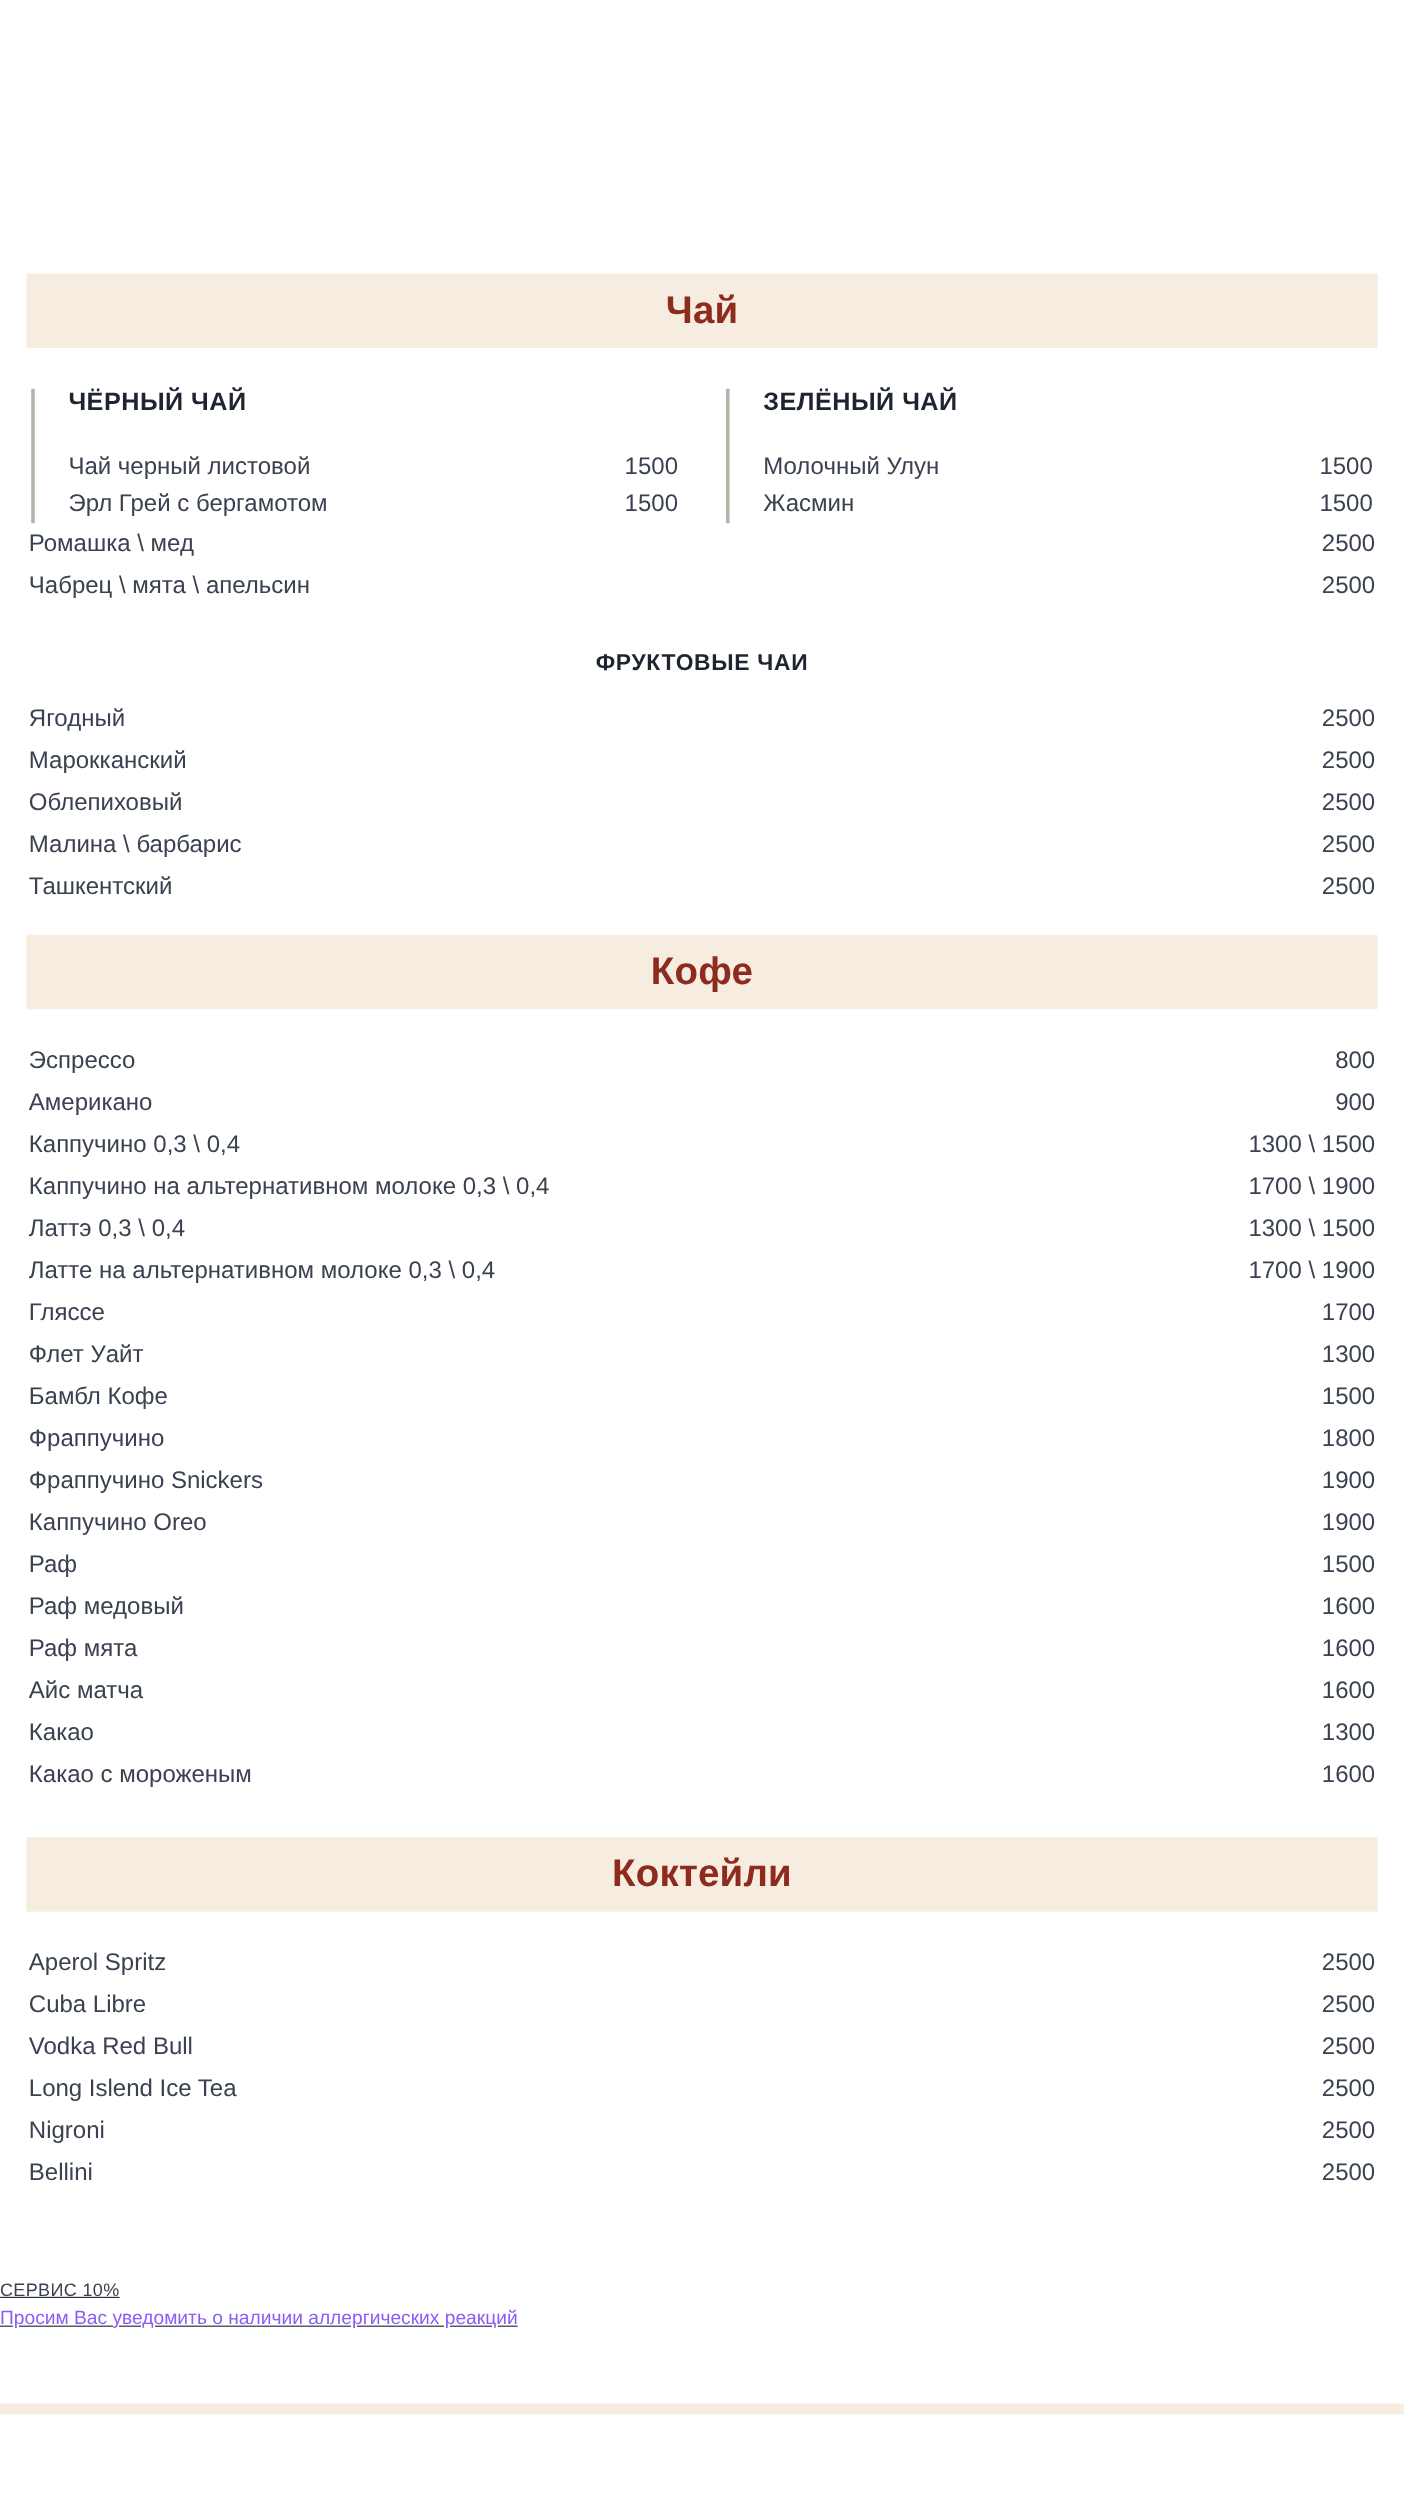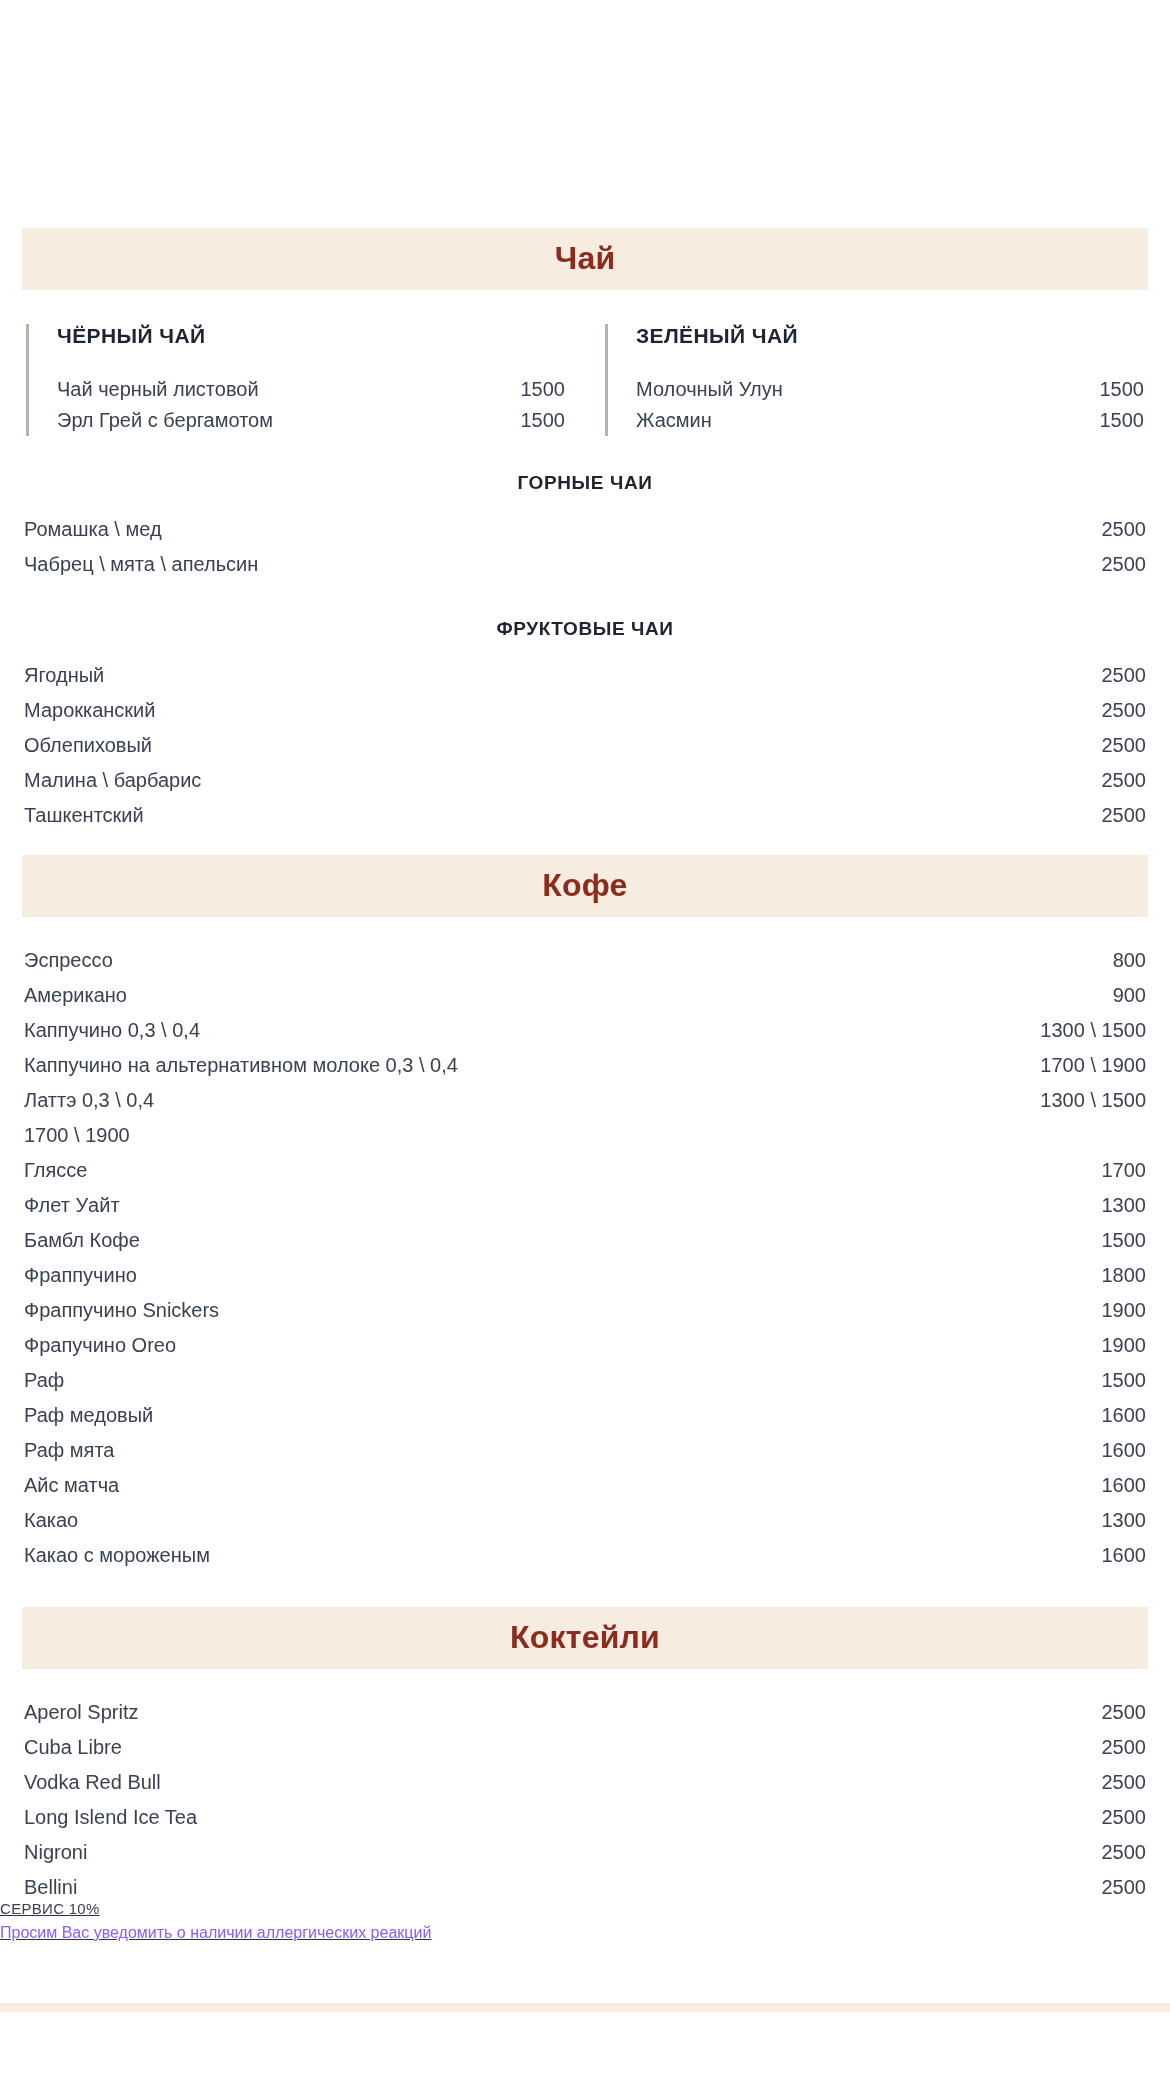--- a/index.html
+++ b/index.html
@@ -159,21 +159,20 @@
           <span class="name">Молочный Улун</span>
           <span class="price">1500</span>
         </div>
         <div class="row">
           <span class="name">Жасмин</span>
           <span class="price">1500</span>
         </div>
       </div>
     </div>
 
-    <div class="sub-heading">ГОРНЫЕ ЧАИ</div>
     <div class="list">
       <div class="row">
         <span class="name">Ромашка \ мед</span>
         <span class="price">2500</span>
       </div>
       <div class="row">
         <span class="name">Чабрец \ мята \ апельсин</span>
         <span class="price">2500</span>
       </div>
     </div>
@@ -225,20 +224,21 @@
       </div>
       <div class="row">
         <span class="name">Каппучино на альтернативном молоке 0,3 \ 0,4</span>
         <span class="price">1700 \ 1900</span>
       </div>
       <div class="row">
         <span class="name">Латтэ 0,3 \ 0,4</span>
         <span class="price">1300 \ 1500</span>
       </div>
       <div class="row">
+        <span class="name">Латте на альтернативном молоке 0,3 \ 0,4</span>
         <span class="price">1700 \ 1900</span>
       </div>
       <div class="row">
         <span class="name">Гляссе</span>
         <span class="price">1700</span>
       </div>
       <div class="row">
         <span class="name">Флет Уайт</span>
         <span class="price">1300</span>
       </div>
@@ -248,21 +248,21 @@
       </div>
       <div class="row">
         <span class="name">Фраппучино</span>
         <span class="price">1800</span>
       </div>
       <div class="row">
         <span class="name">Фраппучино Snickers</span>
         <span class="price">1900</span>
       </div>
       <div class="row">
-        <span class="name">Фрапучино Oreo</span>
+        <span class="name">Каппучино Oreo</span>
         <span class="price">1900</span>
       </div>
       <div class="row">
         <span class="name">Раф</span>
         <span class="price">1500</span>
       </div>
       <div class="row">
         <span class="name">Раф медовый</span>
         <span class="price">1600</span>
       </div>

